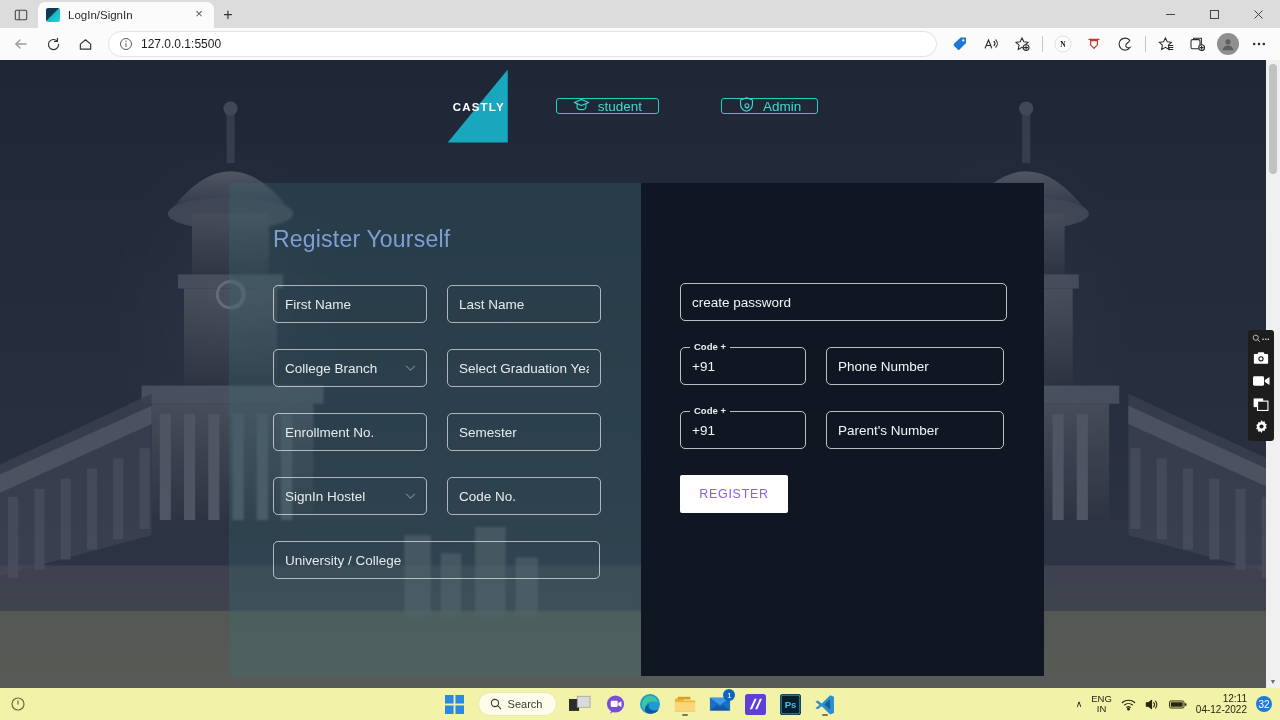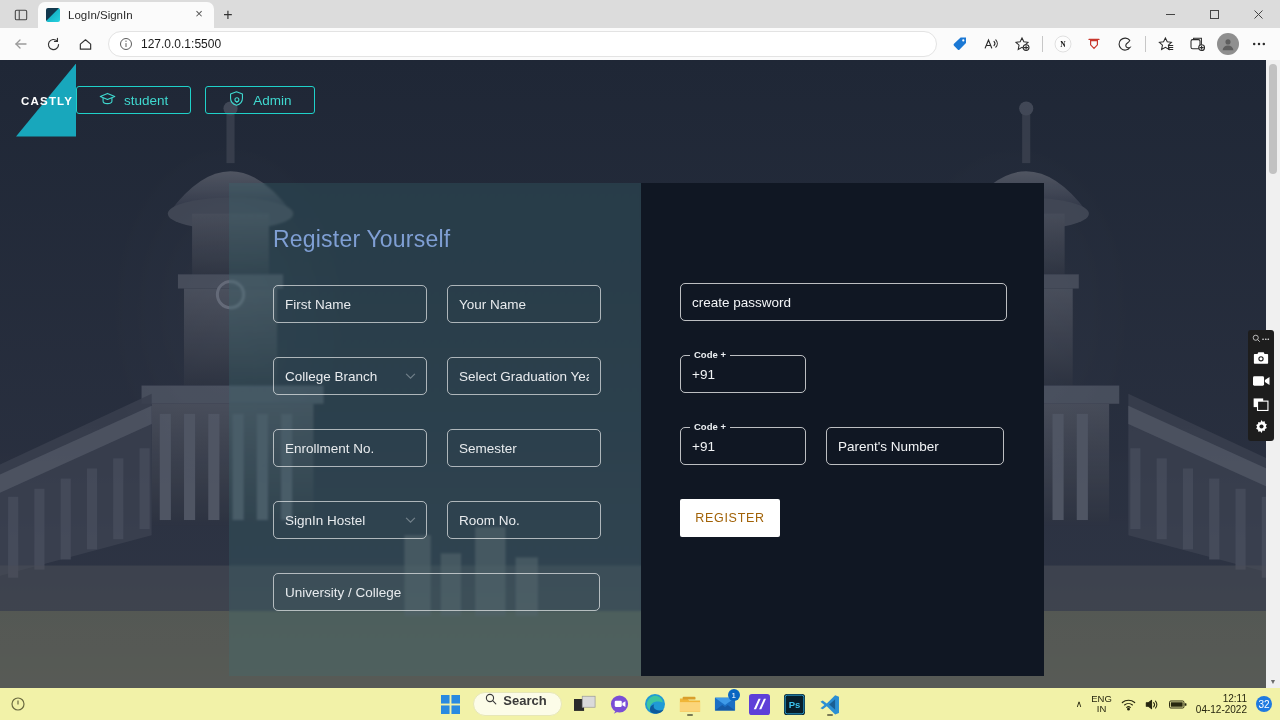--- a/index.html
+++ b/index.html
@@ -78,59 +78,59 @@
   .scrollbar-track {
     position:absolute; right:0; top:60px; width:14px; height:628px; background:#f0f0f0;
   }
   .scrollbar-thumb { position:absolute; left:3px; top:4px; width:8px; height:110px;
     background:#c2c2c2; border-radius:4px; }
   .sb-arrow { position:absolute; left:0; width:14px; height:14px; display:flex;
     align-items:center; justify-content:center; color:#6b6b6b; font-size:7px; }
 
   
   .site-header {
-    position:absolute; left:0; top:0; width:1266px; height:80px;
-    display:flex; align-items:center; justify-content:flex-start;
+    position:absolute; left:0; top:6px; width:1266px; height:80px;
+    display:flex; align-items:center; justify-content:center;
     padding:0 16px 0 0; z-index:4;
   }
   .logo-wrap { position:relative; width:60px; height:73px; margin-left:16px; }
   .logo-tri {
     position:absolute; inset:0;
     background:#18a7bc;
     clip-path:polygon(0% 100%, 100% 100%, 100% 0%);
   }
   .logo-text {
     position:absolute; left:5px; top:31px;
     font-size:11.5px; font-weight:bold; letter-spacing:1.2px; color:#ffffff;
   }
   .header-actions { display:flex; gap:14px; }
   .hdr-btn {
     display:flex; align-items:center; gap:8px;
-    height:28px; padding:0 22px;
+    height:16px; padding:0 16px;
     border:1px solid #1fd1c9; border-radius:3px;
-    color:#3fd9d0; font-size:13.5px; background:transparent;
+    color:#3fd9d0; font-size:13.5px; background:transparent;margin-left:48px;
   }
 
   
   .card { position:absolute; left:229px; top:123px; width:815px; height:493px;
           display:flex; z-index:3; }
   .card-left {
     width:412px; background:rgba(58,114,120,0.26);
     backdrop-filter:blur(1px);
     padding:43px 0 0 44px;
   }
   .card-right {
     width:403px; background:#101723;
     padding:100px 0 0 39px;
   }
   .form-title {
     font-size:23px; color:#7f9fd4; font-weight:400; margin-bottom:32px;
     letter-spacing:.2px;
   }
-  .row { display:flex; gap:20px; margin-bottom:34px; }
+  .row { display:flex; gap:20px; margin-bottom:26px; }
 
   .field {
     position:relative; height:38px;
     border:1px solid rgba(255,255,255,.62);
     border-radius:5px;
     display:flex; align-items:center;
     padding:0 11px;
     font-size:13.5px; color:#e8ebee;
     background:transparent;
   }
@@ -144,21 +144,21 @@
   .chev {
     position:absolute; right:10px; top:50%; transform:translateY(-50%);
     opacity:.38; color:#dfe6ea; font-size:10px;
   }
   .notch-label {
     position:absolute; left:9px; top:-7px;
     font-size:9.5px; font-weight:bold; color:#eceff2;
     background:#101723; padding:0 4px; line-height:12px;
   }
   .btn-register {
-    width:100px; height:38px; background:#ffffff; color:#a16207;
+    width:108px; height:38px; background:#ffffff; color:#8b5cf6;
     font-size:12.5px; letter-spacing:.7px; font-weight:400;
     border:none; border-radius:2px; cursor:pointer;
     display:flex; align-items:center; justify-content:center;
   }
 
   
   .capture-widget {
     position:absolute; right:6px; top:270px; width:26px;
     background:#1d1d1d; border-radius:3px;
     display:flex; flex-direction:column; align-items:center;
@@ -172,24 +172,24 @@
     position:absolute; left:0; bottom:0; width:1280px; height:32px;
     background:#f2f2a8;
     display:flex; align-items:center; justify-content:center;
   }
   .tb-left-corner { position:absolute; left:10px; top:0; height:32px;
      display:flex; align-items:center; }
   .tb-apps { display:flex; align-items:center; gap:11px; }
   .tb-app { width:24px; height:24px; position:relative; display:flex;
             align-items:center; justify-content:center; }
   .tb-search {
-    display:flex; align-items:flex-start; gap:6px;
+    display:flex; align-items:center; gap:6px;
     height:24px; padding:0 14px 0 11px; border-radius:12px;
     background:#fcfce8; border:1px solid #e7e7b8;
-    font-size:13px; color:#3a3a3a;font-weight:bold;
+    font-size:11px; color:#3a3a3a;
   }
   .tb-badge {
     position:absolute; right:-3px; top:-3px; min-width:12px; height:12px;
     background:#0a66c2; color:#fff; border-radius:6px; font-size:8px;
     display:flex; align-items:center; justify-content:center; padding:0 3px;
   }
   .tb-run { position:absolute; bottom:0; left:50%; transform:translateX(-50%);
             width:6px; height:2px; background:#7a7a55; border-radius:1px; }
   .tray {
     position:absolute; right:8px; top:0; height:32px;
@@ -469,21 +469,21 @@
     <div class="card">
 
       <div class="card-left">
         <div class="form-title">Register Yourself</div>
 
         <div class="row">
           <div class="field w-sm">
             <span class="ph">First Name</span>
           </div>
           <div class="field w-sm">
-            <span class="ph">Your Name</span>
+            <span class="ph">Last Name</span>
           </div>
         </div>
 
         <div class="row">
           <div class="field w-sm">
             <span class="ph">College Branch</span>
             <span class="chev">
               <svg width="11" height="7" viewBox="0 0 12 8" fill="none" stroke="#dfe6ea" stroke-width="1.4">
                   <polyline points="1,1.6 6,6.4 11,1.6"></polyline>
                 </svg>
@@ -506,21 +506,21 @@
         <div class="row">
           <div class="field w-sm">
             <span class="ph">SignIn Hostel</span>
             <span class="chev">
               <svg width="11" height="7" viewBox="0 0 12 8" fill="none" stroke="#dfe6ea" stroke-width="1.4">
                   <polyline points="1,1.6 6,6.4 11,1.6"></polyline>
                 </svg>
             </span>
           </div>
           <div class="field w-sm">
-            <span class="ph">Room No.</span>
+            <span class="ph">Code No.</span>
           </div>
         </div>
 
         <div class="row">
           <div class="field w-full">
             <span class="ph">University / College</span>
           </div>
         </div>
       </div>
 
@@ -529,20 +529,23 @@
         <div class="row">
           <div class="field w-email">
             <span class="ph">create password</span>
           </div>
         </div>
 
         <div class="row">
           <div class="field w-code">
             <span class="notch-label">Code +</span>
             <span class="ph">+91</span>
+          </div>
+          <div class="field w-phone">
+            <span class="ph">Phone Number</span>
           </div>
         </div>
 
         <div class="row">
           <div class="field w-code">
             <span class="notch-label">Code +</span>
             <span class="ph">+91</span>
           </div>
           <div class="field w-phone">
             <span class="ph">Parent's Number</span>

